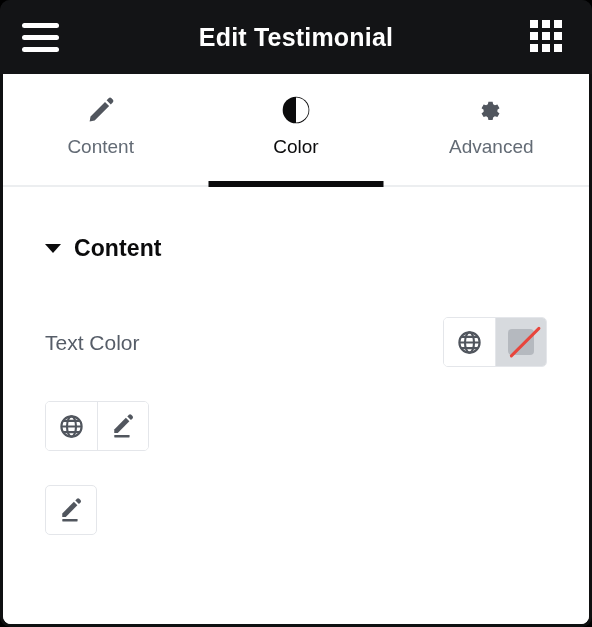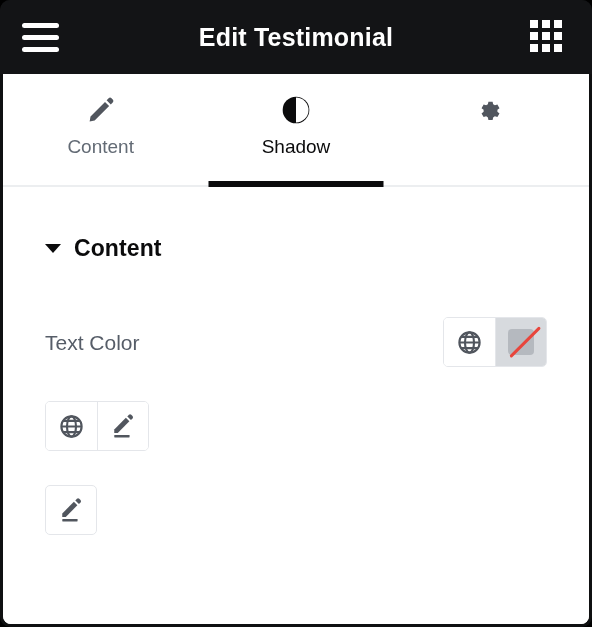--- a/index.html
+++ b/index.html
@@ -292,31 +292,32 @@
         <span class="tab-underline"></span>
       </div>
 
       <div class="tab active">
         <span class="tab-icon">
           <svg class="icon-svg" width="32" height="32" viewBox="0 0 24 24" aria-hidden="true">
             <circle cx="12" cy="12" r="10" fill="currentColor"></circle>
             <path d="M12 2.6a9.4 9.4 0 0 1 0 18.8z" fill="#ffffff"></path>
           </svg>
         </span>
-        <span class="tab-label">Shadow</span>
+        <span class="tab-label">Color</span>
         <span class="tab-underline"></span>
       </div>
 
       <div class="tab">
         <span class="tab-icon">
           <svg class="icon-svg" width="30" height="30" viewBox="0 0 24 24" fill="currentColor" aria-hidden="true">
             <path d="M12 8.2a3.8 3.8 0 1 0 0 7.6 3.8 3.8 0 0 0 0-7.6zm0 5.6a1.8 1.8 0 1 1 0-3.6 1.8 1.8 0 0 1 0 3.6z"></path>
             <path d="M20.3 13.6c.05-.52.05-1.05 0-1.57l1.6-1.2-1.6-2.8-1.9.62c-.4-.35-.85-.63-1.34-.84l-.4-1.96h-3.2l-.4 1.96c-.49.21-.94.49-1.34.84l-1.9-.62-1.6 2.8 1.6 1.2c-.05.52-.05 1.05 0 1.57l-1.6 1.2 1.6 2.8 1.9-.62c.4.35.85.63 1.34.84l.4 1.96h3.2l.4-1.96c.49-.21.94-.49 1.34-.84l1.9.62 1.6-2.8-1.6-1.2z" transform="translate(-4.2 -0.8) scale(1.05)"></path>
           </svg>
         </span>
+        <span class="tab-label">Advanced</span>
         <span class="tab-underline"></span>
       </div>
     </div>
 
     <div id="controls">
 
       <div class="section-header">
         <span class="caret"></span>
         <span class="section-title">Content</span>
       </div>

